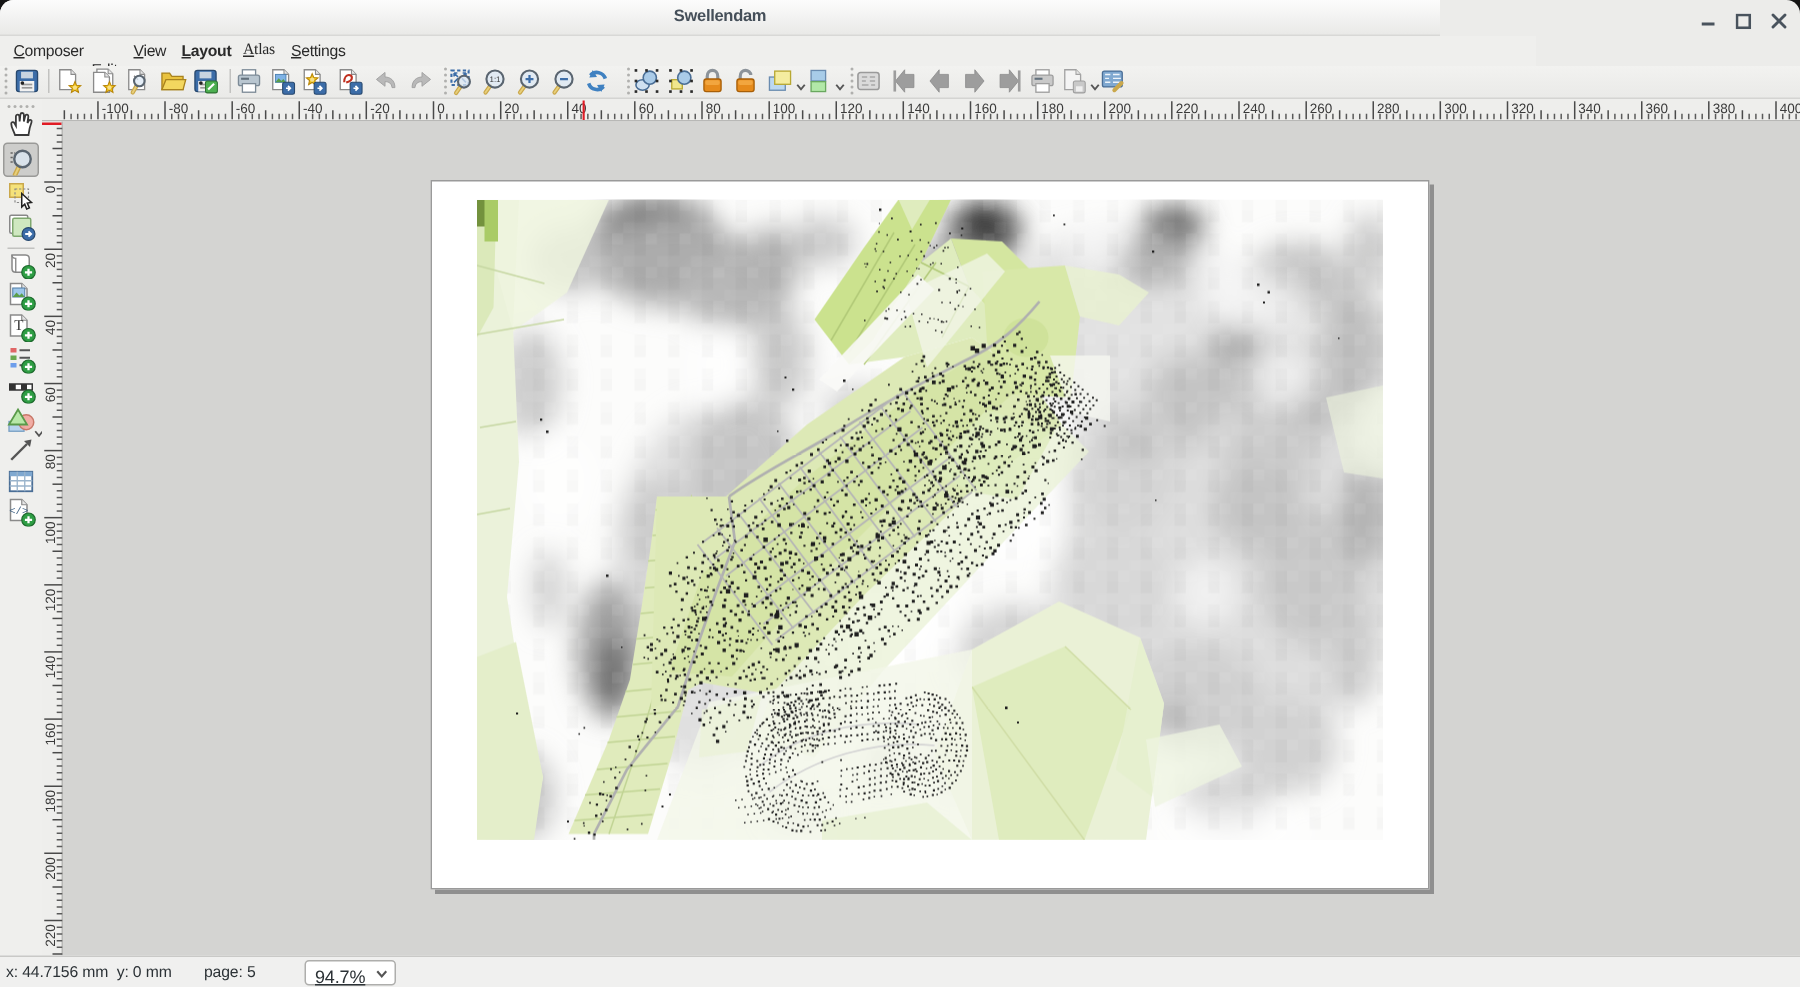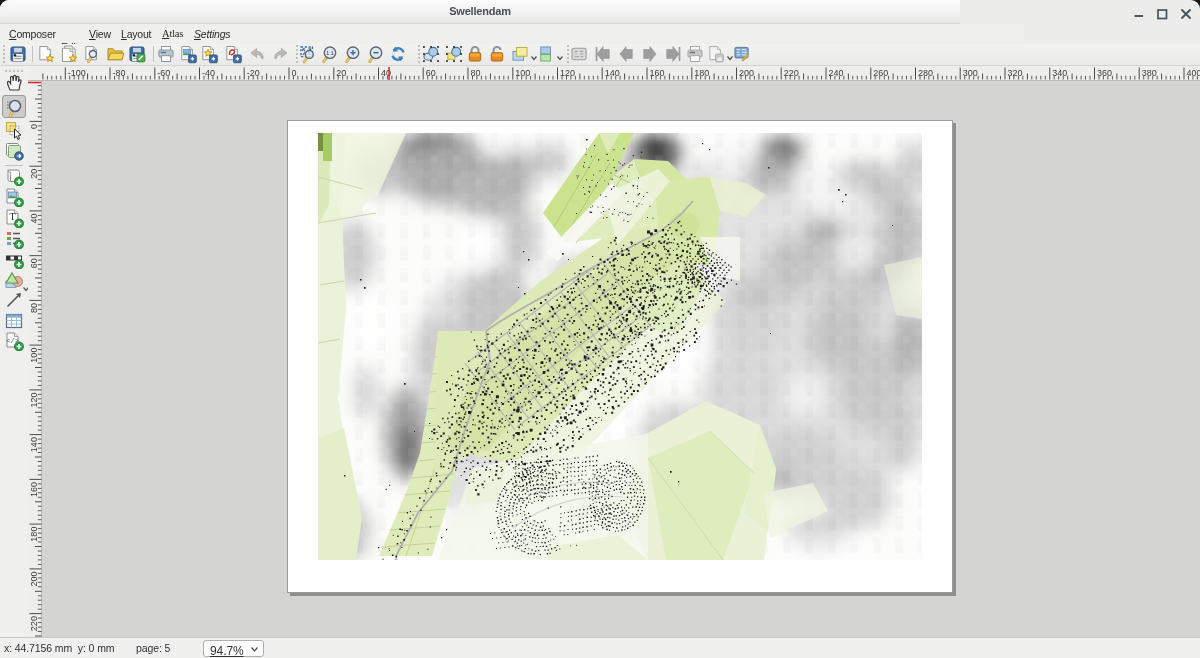--- a/index.html
+++ b/index.html
@@ -16,23 +16,23 @@
         <rect x="1" y="1" width="8.5" height="8.5" fill="none" stroke="#49535d" stroke-width="1.7"></rect>
       </svg>
     <svg width="12" height="12" style="position:absolute;left:1180px;top:8px;">
         <path d="M2 2 L10 10 M10 2 L2 10" stroke="#49535d" stroke-width="1.9" stroke-linecap="round"></path>
       </svg>
   </div>
   <div style="position:absolute;left:0;top:24px;width:1024px;height:20px;background:#efefed;font-size:10.5px;color:#2a2a2a;letter-spacing:-0.2px;">
       <span style="position:absolute;left:9px;top:4px;"><u style="text-decoration-thickness:1px;">C</u>omposer</span>
       <span style="position:absolute;left:61px;top:17px;"><u style="text-decoration-thickness:1px;">E</u>dit</span>
       <span style="position:absolute;left:89px;top:4px;"><u style="text-decoration-thickness:1px;">V</u>iew</span>
-      <span style="position:absolute;left:121px;top:4px;"><u style="text-decoration-thickness:1px;">L</u>ayout</span>
+      <span style="position:absolute;left:121px;top:4px;font-weight:bold;"><u style="text-decoration-thickness:1px;">L</u>ayout</span>
       <span style="position:absolute;left:162px;top:4px;font-family:Liberation Serif, serif;"><u style="text-decoration-thickness:1px;">A</u>tlas</span>
-      <span style="position:absolute;left:194px;top:4px;font-style:italic;"><u style="text-decoration-thickness:1px;">S</u>ettings</span>
+      <span style="position:absolute;left:194px;top:4px;"><u style="text-decoration-thickness:1px;">S</u>ettings</span>
     </div>
   <div style="position:absolute;left:0;top:44px;width:1200px;height:22px;background:linear-gradient(#f2f2f0,#eaeae8);border-bottom:1px solid #d4d4d2;"></div>
   <svg width="4" height="22" style="position:absolute;left:2px;top:43px;">
       <circle cx="2" cy="3" r="1" fill="#b0b0ae"></circle>
       <circle cx="2" cy="7" r="1" fill="#b0b0ae"></circle>
       <circle cx="2" cy="11" r="1" fill="#b0b0ae"></circle>
       <circle cx="2" cy="15" r="1" fill="#b0b0ae"></circle>
       <circle cx="2" cy="19" r="1" fill="#b0b0ae"></circle>
     </svg>
     <svg width="22" height="22" viewBox="0 0 22 22" style="position:absolute;left:6.5px;top:43.0px;">

